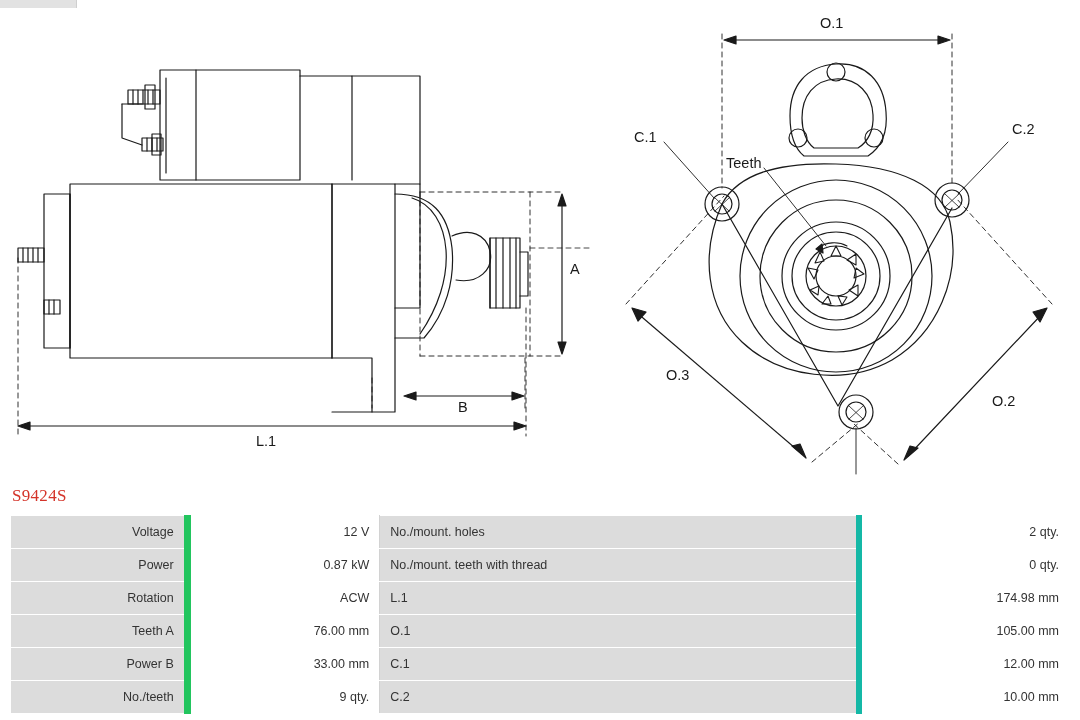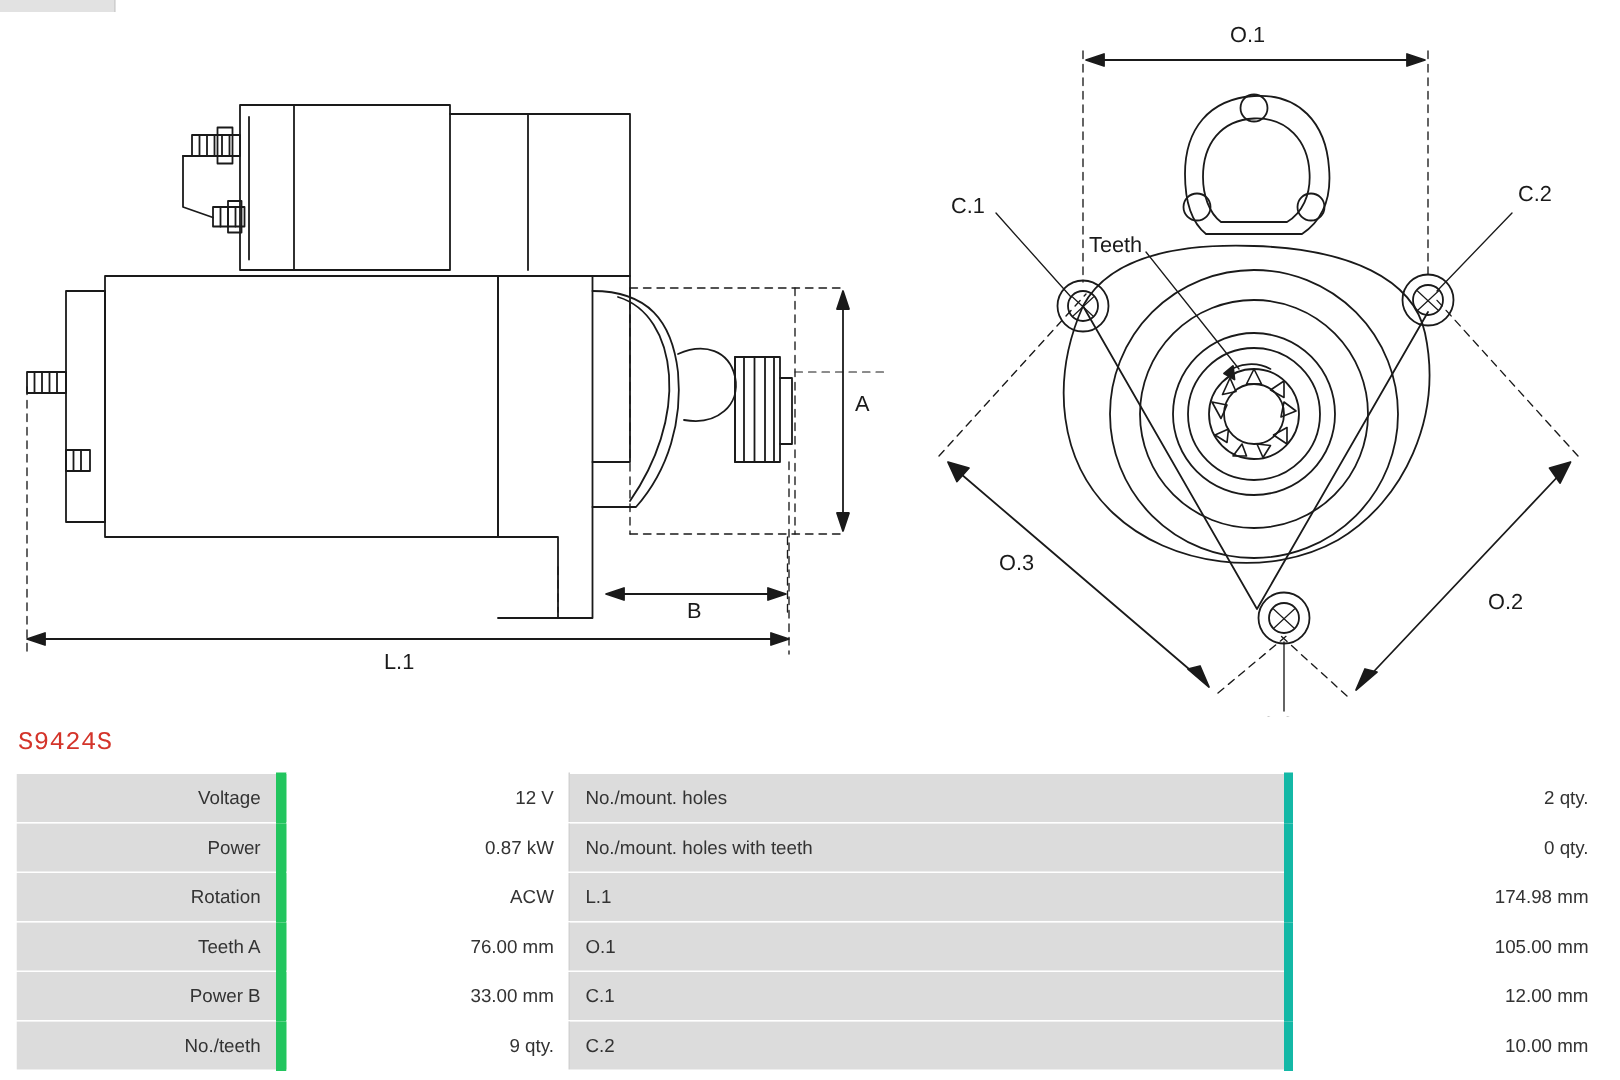--- a/index.html
+++ b/index.html
@@ -38,21 +38,21 @@
   }
   .figure-area svg {
     display: block;
   }
   .part-title {
     position: absolute;
     left: 12px;
     top: 486px;
     font-size: 17px;
     color: #d4342a;
-    font-family: Liberation Mono, monospace;
+    font-family: Liberation Serif, serif;
     letter-spacing: 0.3px;
   }
   .specs {
     position: absolute;
     left: 10px;
     top: 515px;
     width: 1060px;
     border-collapse: collapse;
     font-size: 12.5px;
   }
@@ -260,21 +260,21 @@
     <tbody>
       <tr>
         <td class="lbl">Voltage</td>
         <td class="val">12 V</td>
         <td class="lbl2">No./mount. holes</td>
         <td class="val2">2 qty.</td>
       </tr>
       <tr class="alt">
         <td class="lbl">Power</td>
         <td class="val">0.87 kW</td>
-        <td class="lbl2">No./mount. holes with teeth</td>
+        <td class="lbl2">No./mount. teeth with thread</td>
         <td class="val2">0 qty.</td>
       </tr>
       <tr>
         <td class="lbl">Rotation</td>
         <td class="val">ACW</td>
         <td class="lbl2">L.1</td>
         <td class="val2">174.98 mm</td>
       </tr>
       <tr>
         <td class="lbl">Teeth A</td>

